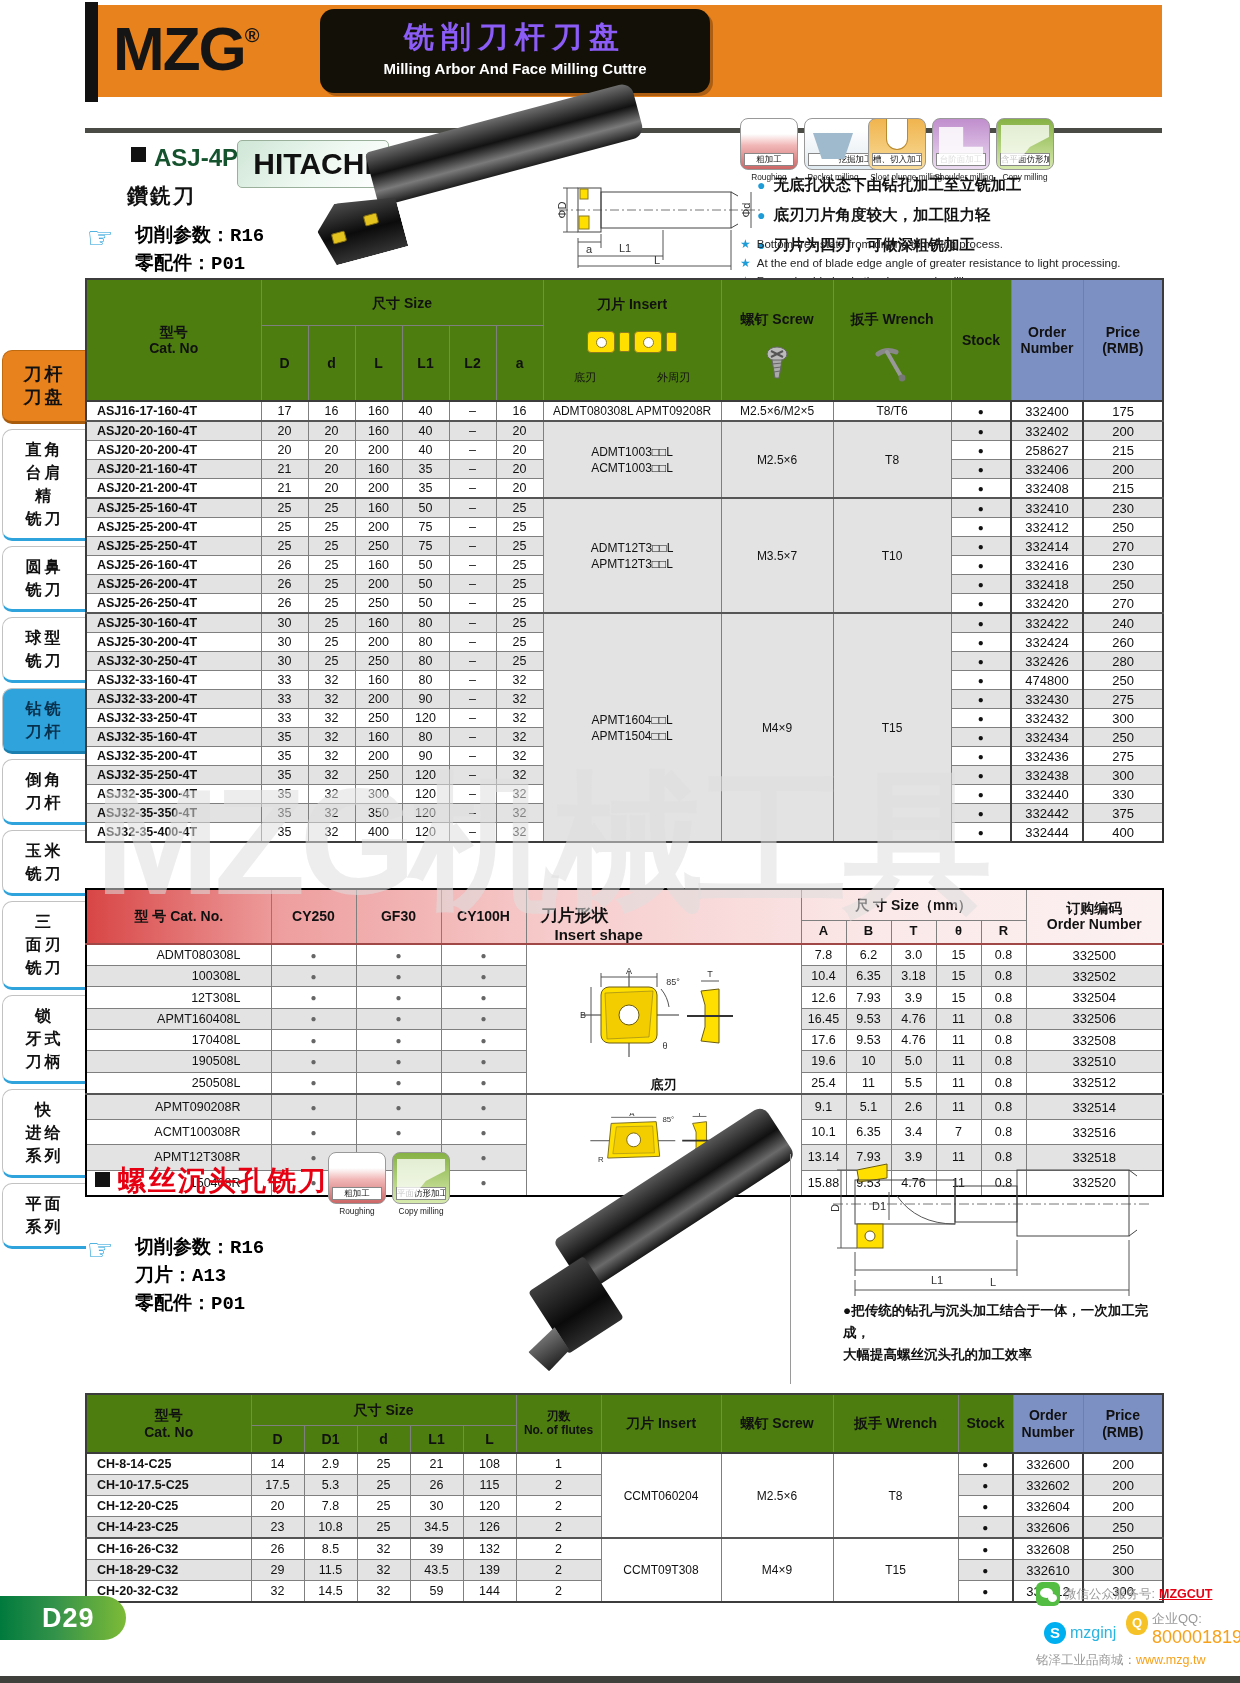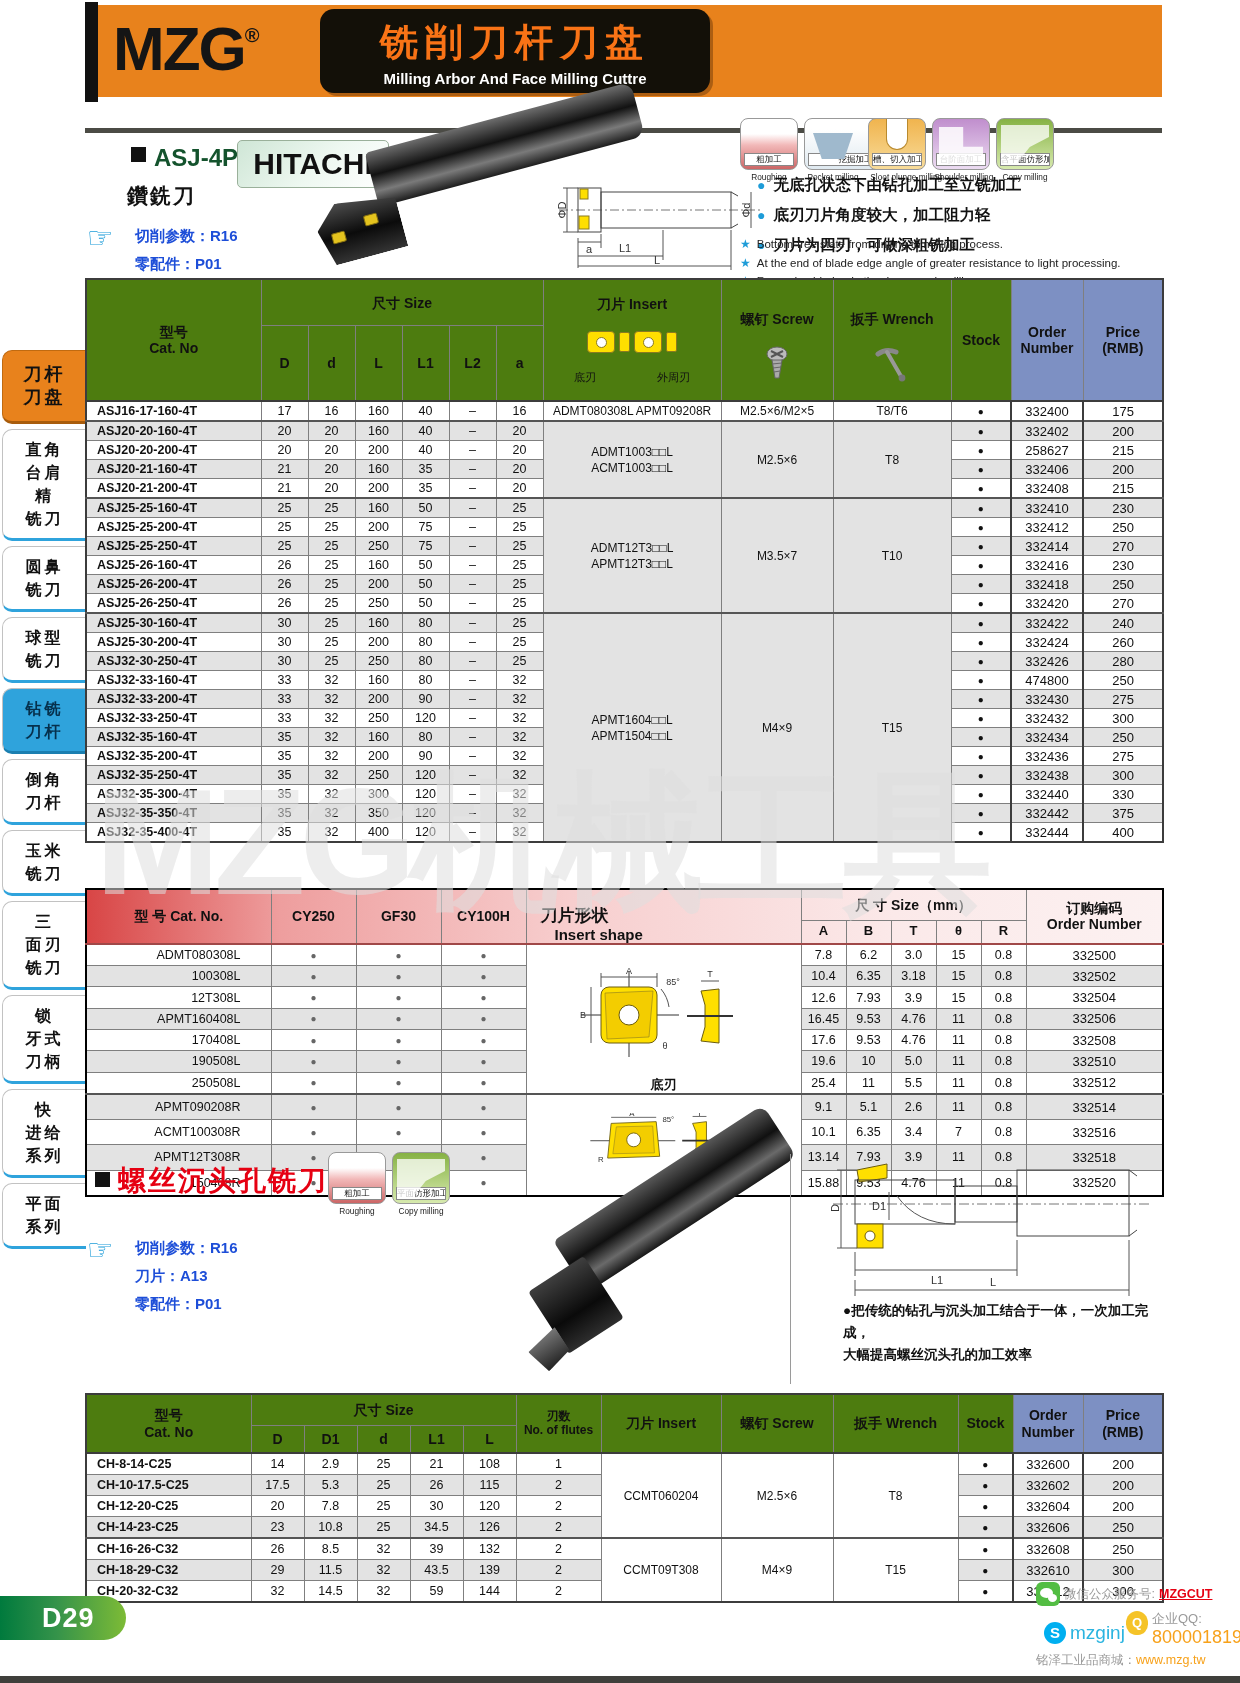--- a/index.html
+++ b/index.html
@@ -6,21 +6,21 @@
   .page{position:relative;width:1240px;height:1683px;background:#fff;overflow:hidden;
         font-family:"Liberation Sans","DejaVu Sans",sans-serif;color:#111;}
 
   
   .topbar{position:absolute;left:85px;top:5px;width:1077px;height:92px;background:#E8821C;}
   .top-black-tab{position:absolute;left:0;top:-3px;width:13px;height:100px;background:#111;}
   .brand{position:absolute;left:28px;top:8px;font-size:62px;font-weight:900;letter-spacing:-2px;color:#151515;}
   .brand sup{font-size:20px;font-weight:700;vertical-align:28px;}
   .title-box{position:absolute;left:235px;top:4px;width:390px;height:84px;background:#131008;border-radius:14px;
              box-shadow:3px 3px 0 rgba(60,30,0,.35);text-align:center;}
-  .title-cn{margin-top:8px;font-size:38px;font-weight:bold;color:#f97316;letter-spacing:7px;}
+  .title-cn{margin-top:8px;font-size:30px;font-weight:bold;color:#8b5cf6;letter-spacing:7px;}
   .title-en{font-size:15px;font-weight:bold;color:#fff;margin-top:2px;}
   .gray-rule{position:absolute;left:85px;top:128px;width:1077px;height:5px;background:#4B4B45;}
 
   
   .sidebar{position:absolute;left:0;top:350px;width:86px;}
   .side-item{box-sizing:border-box;width:84px;margin:0 0 5px 2px;background:#fff;border:1px solid #c2c2c2;border-right:none;
              border-bottom:3px solid #2FA3DC;border-radius:10px 0 0 10px;text-align:center;
              font-size:16px;font-weight:bold;line-height:23px;letter-spacing:3px;padding:8px 0;white-space:pre-line;cursor:pointer;}
   .side-item.tab-orange{background:#E8821C;border-color:#c06a10;border-bottom-color:#a85c0c;font-size:18px;padding:12px 0;}
   .side-item.tab-blue{background:#2FA3DC;border-bottom-color:#1b7fb0;color:#06304c;}
@@ -30,21 +30,21 @@
   .sq{display:inline-block;width:15px;height:15px;background:#111;margin-right:8px;}
   .model-line{position:absolute;left:12px;top:10px;font-size:24px;font-weight:bold;color:#14532d;padding-left:34px;}
   .model-line .sq{vertical-align:4px;}
   .model-sub{position:absolute;left:42px;top:48px;font-size:21px;font-weight:bold;color:#111;letter-spacing:2px;}
   .hitachi-box{position:absolute;left:152px;top:6px;width:150px;height:46px;border:1px solid #9ab09a;border-radius:5px;
                background:linear-gradient(135deg,#cfe6d6 0%,#eef8f1 55%,#fff 100%);
                text-align:center;line-height:46px;font-size:30px;font-weight:900;color:#111;}
   .hand-params{position:absolute;left:2px;top:88px;}
   .hand-ic{position:absolute;left:0;top:-2px;font-size:30px;color:#1E9CD8;}
   .param-list{margin-left:48px;}
-  .param-line{font-size:15px;font-weight:bold;color:#1d4ed8;line-height:28px;}
+  .param-line{font-size:19px;font-weight:bold;color:#000000;line-height:28px;font-family:Liberation Mono, monospace;}
 
   
   .tool1{position:absolute;left:195px;top:2px;width:350px;height:140px;}
   .t1-shaft{position:absolute;left:92px;top:16px;width:275px;height:56px;transform:rotate(-15deg);transform-origin:left center;
             background:linear-gradient(180deg,#6d6d6d 0%,#121212 42%,#7a7a7a 72%,#1d1d1d 100%);border-radius:5px 12px 12px 5px;}
   .t1-head{position:absolute;left:38px;top:62px;width:84px;height:60px;transform:rotate(-15deg);
            background:linear-gradient(180deg,#4c4c4c,#0b0b0b 55%,#343434);
            clip-path:polygon(0 38%,28% 0,100% 16%,100% 100%,12% 100%);}
   .chip{position:absolute;width:12px;height:9px;background:#E4C31E;border:1px solid #8a7310;border-radius:2px;}
 
@@ -163,21 +163,21 @@
   .f4{left:0;top:74px;display:block;}
   .wechat-ic{display:inline-block;width:24px;height:24px;border-radius:6px;background:#53BD43;position:relative;}
   .wechat-ic::after{content:"";position:absolute;left:4px;top:6px;width:13px;height:10px;background:#fff;border-radius:50%;}
   .wechat-ic::before{content:"";position:absolute;right:3px;bottom:4px;width:9px;height:8px;background:#fff;border-radius:50%;}
   .skype-ic{display:inline-block;width:22px;height:22px;border-radius:50%;background:#00AFF0;color:#fff;font-size:15px;
             font-weight:bold;text-align:center;line-height:22px;}
   .qq-ic{display:inline-block;width:22px;height:24px;border-radius:50% 50% 45% 45%;background:#F5C328;color:#fff;
          font-size:13px;font-weight:bold;text-align:center;line-height:24px;margin-right:4px;vertical-align:-6px;}
   .link-red{color:#E60012;text-decoration:underline;font-weight:bold;cursor:pointer;}
   .link-orange{color:#F7A11A;cursor:pointer;}
-  .skype-name{color:#2AB4E0;font-size:19px;}
+  .skype-name{color:#2AB4E0;font-size:16px;}
   .qq-lines{display:inline-block;vertical-align:top;line-height:18px;font-size:13px;}
   .qq-num{color:#F7A11A;font-size:18px;}
   .bottom-bar{position:absolute;left:0;top:1676px;width:1240px;height:7px;background:#3F3F3B;}
 </style>
 </head>
 <body>
 
 <div class="page">
 
   <div class="topbar">

